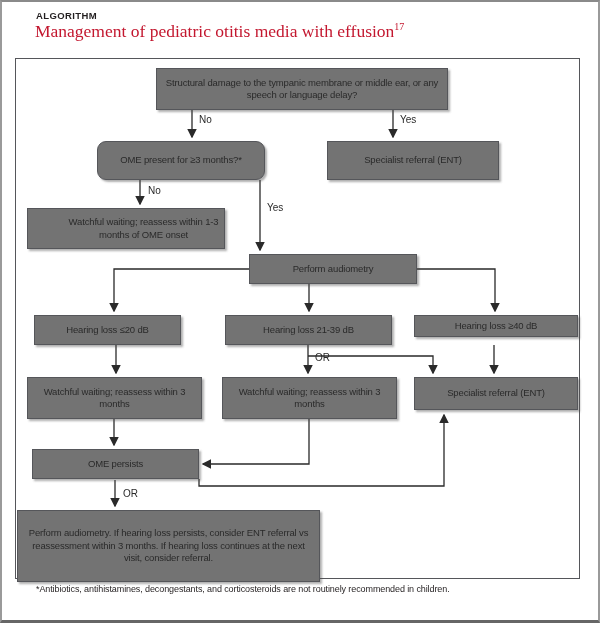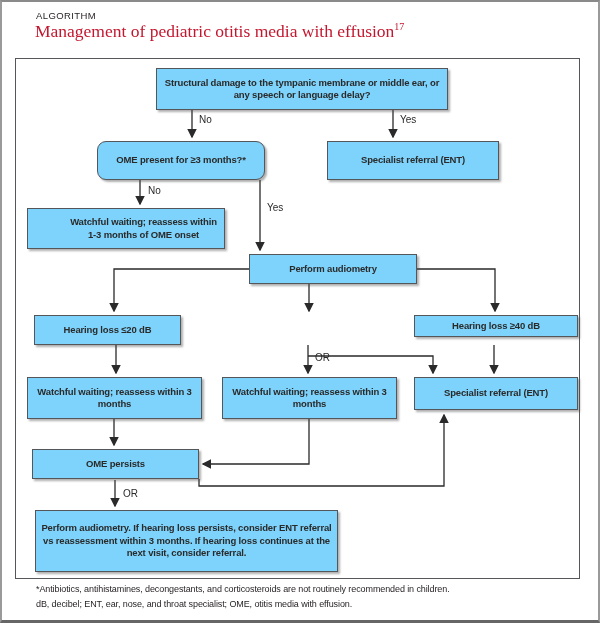--- a/index.html
+++ b/index.html
@@ -4,38 +4,38 @@
 <style>
   html,body{margin:0;padding:0;background:#fff;}
   #figure{
     position:relative;width:600px;height:623px;background:#ffffff;
     font-family:"Liberation Sans",sans-serif;color:#231f20;
     border-left:2px solid #9a9a9a;border-right:2px solid #9a9a9a;
     border-top:2px solid #8a8a8a;border-bottom:3px solid #666;
     box-sizing:border-box;overflow:hidden;
   }
   .kicker{
-    position:absolute;left:34px;top:8px;font-size:9.5px;font-weight:normal;
+    position:absolute;left:34px;top:8px;font-size:9.5px;font-weight:bold;
     letter-spacing:.4px;color:#231f20;
   }
   .title{
     position:absolute;left:33px;top:19px;font-family:"Liberation Serif",serif;
     font-size:17.5px;color:#c3172f;font-weight:500;
   }
   .title sup{font-size:10px;}
   .chart-border{
     position:absolute;left:13px;top:56px;width:565px;height:521px;
     border:1.5px solid #55565a;box-sizing:border-box;background:#fff;
   }
   .node{
     position:absolute;z-index:2;box-sizing:border-box;
-    background:#7dd3fc;border:1.4px solid #55565a;
+    background:#737373;border:1.4px solid #55565a;
     box-shadow:2px 2px 2px rgba(80,80,80,.45);
     display:flex;align-items:center;justify-content:center;text-align:center;
-    font-size:9.5px;font-weight:bold;line-height:1.3;letter-spacing:-.15px;
+    font-size:9.5px;font-weight:normal;line-height:1.3;letter-spacing:-.15px;
     padding:2px 5px;color:#2a2a2a;
   }
   .edge-label{
     position:absolute;z-index:3;font-size:10px;font-weight:normal;color:#2a2a2a;
   }
   svg.connectors{position:absolute;left:0;top:0;z-index:1;}
   .footnote{
     position:absolute;left:14px;font-size:9px;color:#231f20;letter-spacing:-.1px;margin-left:20px;
   }
 </style>
@@ -79,36 +79,36 @@
   <div class="node" style="left:95px;top:139px;width:168px;height:39px;border-radius:9px;">OME present for ≥3 months?*</div>
 
   <div class="node" style="left:325px;top:139px;width:172px;height:39px;">Specialist referral (ENT)</div>
 
   <div class="node" style="left:25px;top:206px;width:198px;height:41px;padding-left:40px;">Watchful waiting; reassess within 1-3 months of OME onset</div>
 
   <div class="node" style="left:247px;top:252px;width:168px;height:30px;">Perform audiometry</div>
 
   <div class="node" style="left:32px;top:313px;width:147px;height:30px;text-align:center;">Hearing loss ≤20 dB</div>
 
+  <div class="node" style="left:223px;top:313px;width:167px;height:30px;">Hearing loss 21-39 dB</div>
 
   <div class="node" style="left:412px;top:313px;width:164px;height:22px;">Hearing loss ≥40 dB</div>
 
   <div class="node" style="left:25px;top:375px;width:175px;height:42px;">Watchful waiting; reassess within 3 months</div>
 
   <div class="node" style="left:220px;top:375px;width:175px;height:42px;">Watchful waiting; reassess within 3 months</div>
 
   <div class="node" style="left:412px;top:375px;width:164px;height:33px;">Specialist referral (ENT)</div>
 
   <div class="node" style="left:30px;top:447px;width:167px;height:30px;">OME persists</div>
 
-  <div class="node" style="left:33px;top:508px;width:303px;height:62px;">Perform audiometry. If hearing loss persists, consider ENT referral vs reassessment within 3 months. If hearing loss continues at the next visit, consider referral.</div>
+  <div class="node" style="left:15px;top:508px;width:303px;height:72px;">Perform audiometry. If hearing loss persists, consider ENT referral vs reassessment within 3 months. If hearing loss continues at the next visit, consider referral.</div>
 
   <div class="edge-label" style="left:197px;top:112px;">No</div>
   <div class="edge-label" style="left:398px;top:112px;">Yes</div>
   <div class="edge-label" style="left:146px;top:183px;">No</div>
   <div class="edge-label" style="left:265px;top:200px;">Yes</div>
   <div class="edge-label" style="left:313px;top:350px;">OR</div>
   <div class="edge-label" style="left:121px;top:486px;">OR</div>
 
   <div class="footnote" style="top:582px;">*Antibiotics, antihistamines, decongestants, and corticosteroids are not routinely recommended in children.</div>
-  <div class="footnote" style="top:597px;">dB, decibel; ENT, ear, nose, and throat specialist; OME, otitis media with effusion.</div>
 
 </div>
 
 </body></html>

